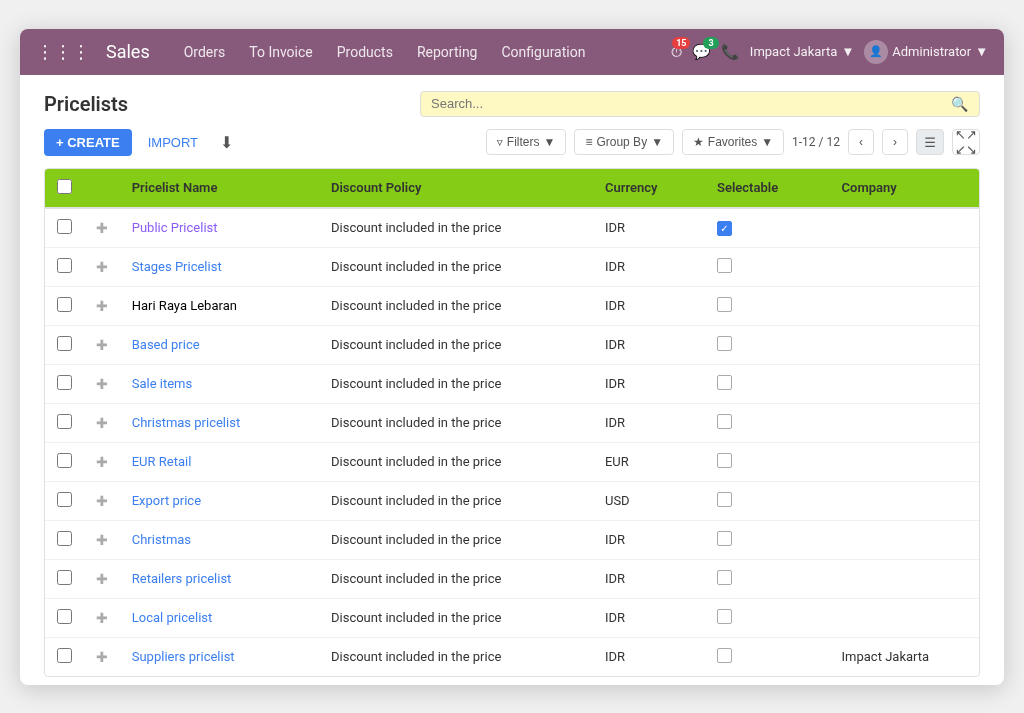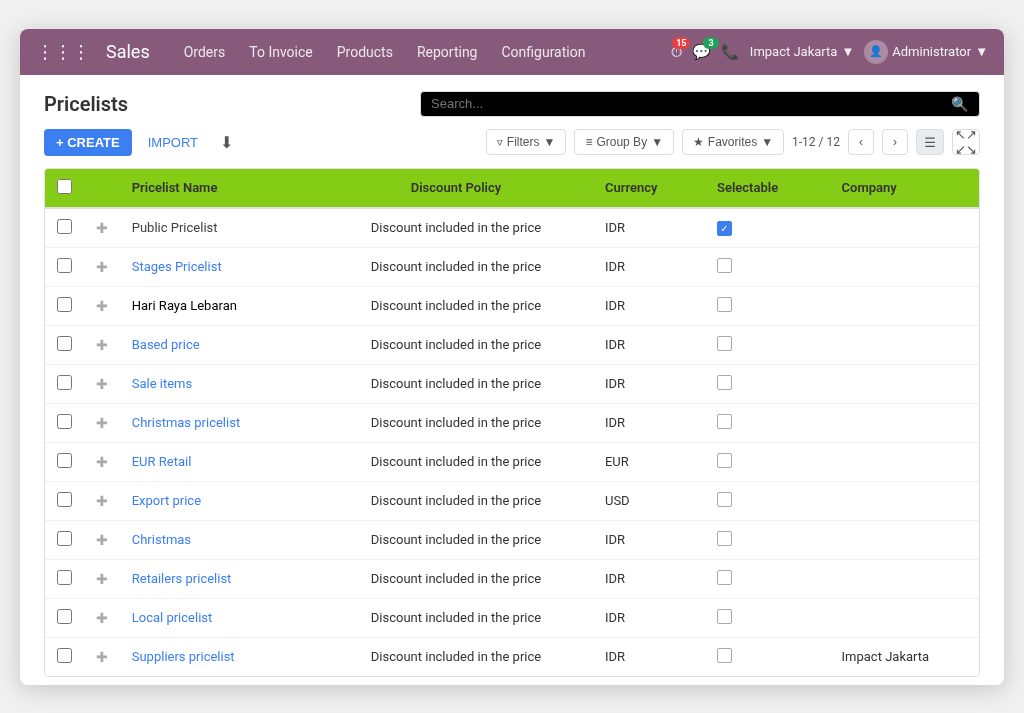--- a/index.html
+++ b/index.html
@@ -109,21 +109,21 @@
       font-weight: 600;
       color: #333;
       margin-right: auto;
     }
     .search-bar {
       display: flex;
       border: 1px solid #ddd;
       border-radius: 4px;
       padding: 4px 10px;
       gap: 8px;
-      background: #000000;
+      background: #fef9c3;
       flex: 1;
       max-width: 560px;
     }
     .search-bar input {
       border: none;
       outline: none;
       font-size: 13px;
       flex: 1;
       color: #888;
       background: transparent;
@@ -234,21 +234,21 @@
     }
     td {
       padding: 10px 12px;
       color: #333;
       border-bottom: 1px solid #f0f0f0;
     }
     tbody tr:last-child td { border-bottom: none; }
     .col-check { width: 36px; }
     .col-drag { width: 28px; }
     .col-name { min-width: 160px; }
-    .col-policy { min-width: 220px; text-align: center; }
+    .col-policy { min-width: 220px; }
     .col-currency { min-width: 90px; }
     .col-selectable { min-width: 100px; }
     .col-company { min-width: 120px; }
     input[type="checkbox"] {
       width: 15px; height: 15px; cursor: pointer;
       accent-color: #3c7ff0;
     }
     .drag-handle { color: #aaa; font-size: 14px; cursor: grab; user-select: none; }
     .cb-check {
       width: 15px; height: 15px;
@@ -362,21 +362,21 @@
           </tr>
         </thead>
         <tbody id="table-body">
         <tr>
     <td class="col-check">
       <input type="checkbox" style="">
     </td>
     <td class="col-drag">
       <span class="drag-handle">✚</span>
     </td>
-    <td class="col-name" style="color:#404040;cursor:pointer;">Public Pricelist</td>
+    <td class="col-name" style="color:#8b5cf6;cursor:pointer;">Public Pricelist</td>
     <td class="col-policy">Discount included in the price</td>
     <td class="col-currency">IDR</td>
     <td class="col-selectable">
       <span class="cb-check checked"></span>
     </td>
     <td class="col-company"></td>
   </tr>
             <tr>
     <td class="col-check">
       <input type="checkbox" style="">

